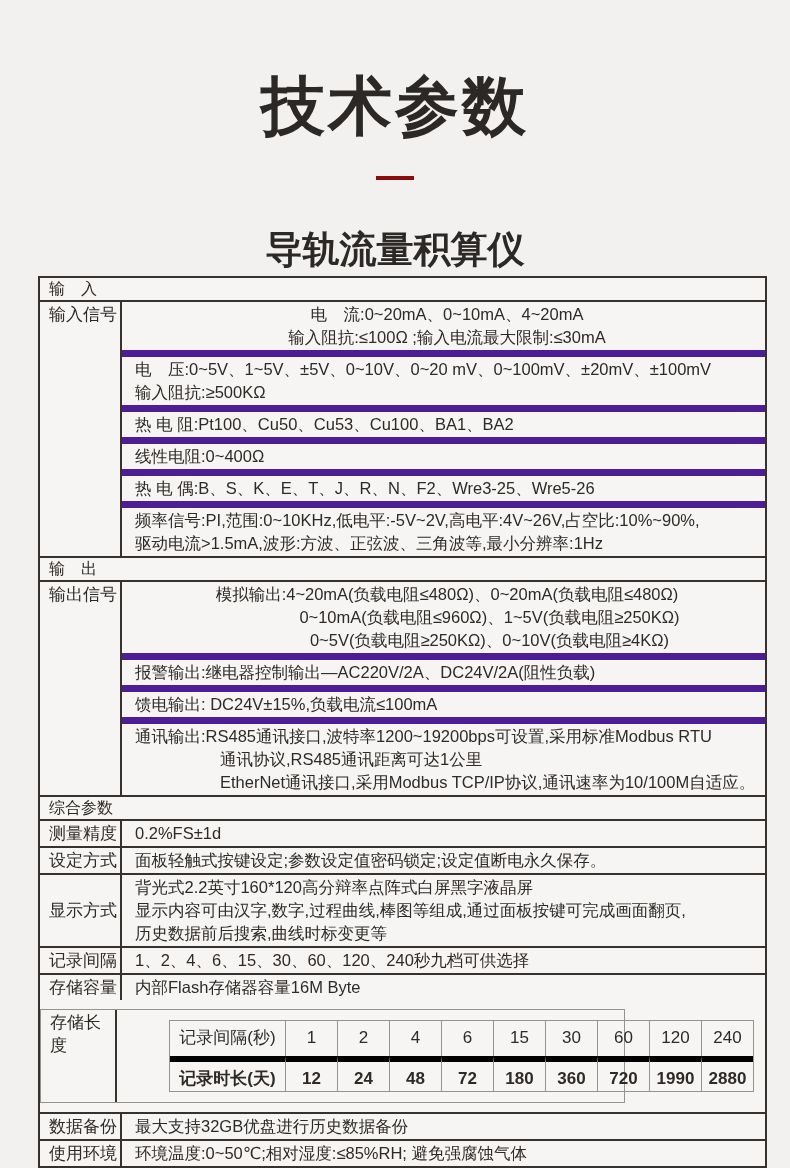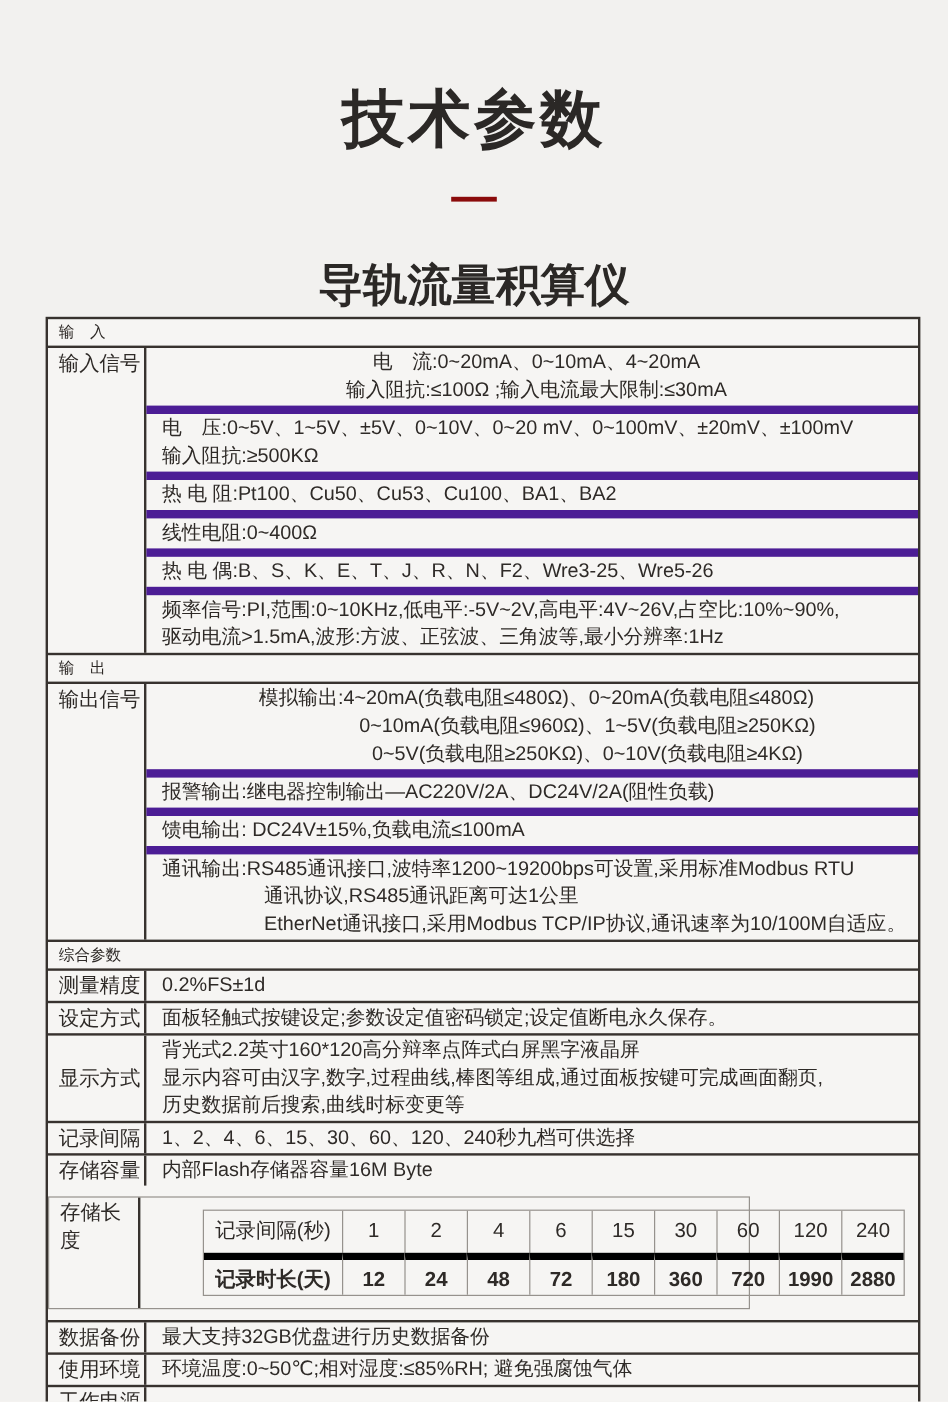--- a/index.html
+++ b/index.html
@@ -5,21 +5,21 @@
   html,body{margin:0;padding:0;}
   body{
     width:790px;height:1168px;overflow:hidden;
     background:#f2f1ef;
     font-family:"Liberation Sans","DejaVu Sans",sans-serif;
     color:#2e2a27;
     -webkit-font-smoothing:antialiased;
   }
   .title{
     text-align:center;
-    font-size:52px;
+    font-size:64px;
     font-weight:900;
     letter-spacing:3px;
     line-height:1;
     padding-top:74px;
     color:#2b2826;
   }
   .dash{
     width:38px;height:4px;
     margin:38px auto 0;
   }
@@ -36,21 +36,21 @@
     margin:11px 0 0 38px;
     border:2px solid #37322e;
     background:#f6f5f3;
     box-sizing:border-box;
   }
   .trow{display:flex;border-top:2px solid #37322e;}
   #spec-rows .trow:first-child{border-top:none;}
   .sec-label{
     line-height:22px;
     padding-left:9px;
-    font-size:13px;
+    font-size:16px;
   }
   .lcell{
     flex:0 0 82px;width:76px;box-sizing:border-box;
     border-right:2px solid #37322e;
     padding-left:9px;padding-right:2px;
     display:flex;align-items:center;
     font-size:17px;
   }
   .lcell.top{align-items:flex-start;padding-top:1px;}
   .ccell{flex:1;min-width:0;}

